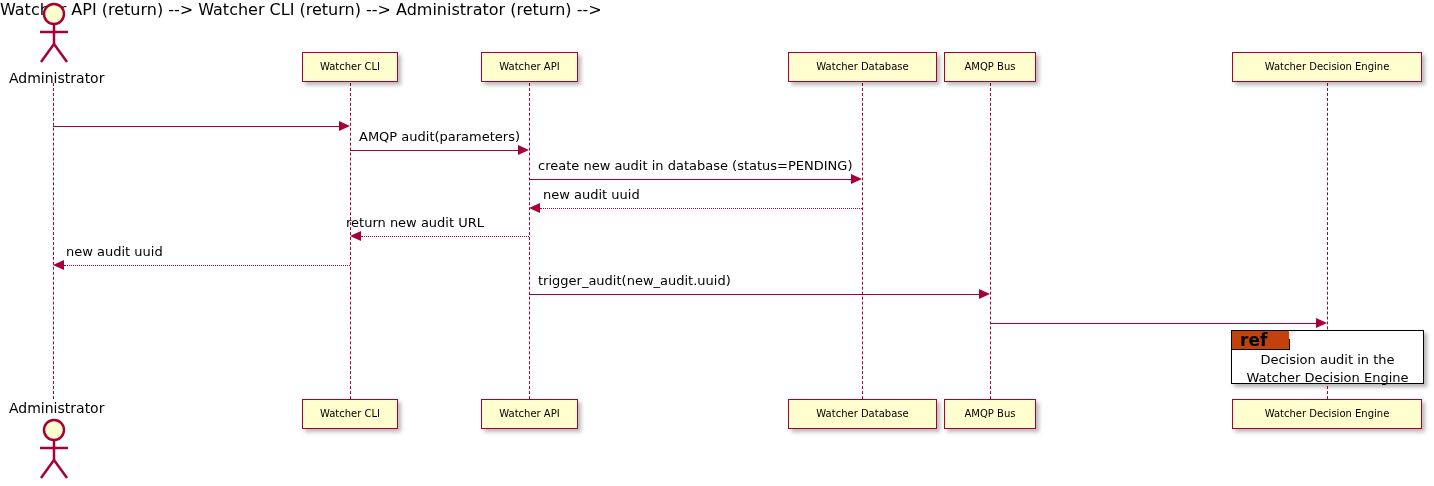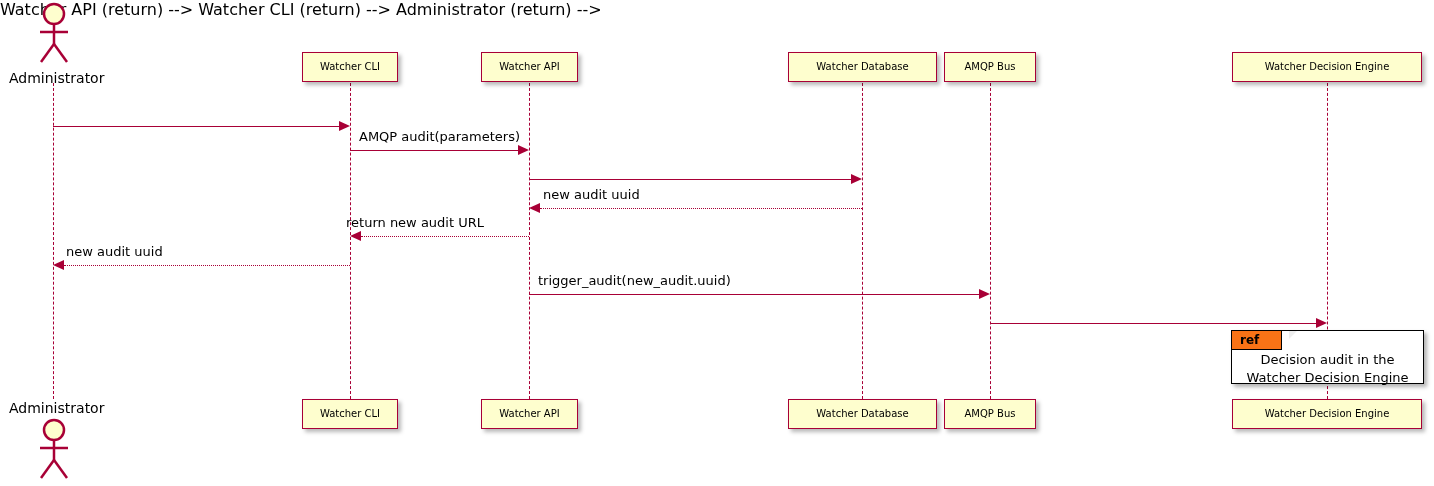--- a/index.html
+++ b/index.html
@@ -90,28 +90,28 @@
     background: #ffffff;
     border: 1.5px solid #000000;
     box-shadow: 3px 3px 4px rgba(0,0,0,0.30);
   }
   .ref-tab {
     position: absolute;
     left: 0;
     top: 0;
     height: 19px;
     box-sizing: border-box;
-    background: #f97316;
+    background: #c2410c;
     border-right: 1.5px solid #000000;
     border-bottom: 1.5px solid #000000;
     display: flex;
     align-items: center;
     padding-left: 8px;
     padding-right: 22px;
-    font-size: 12px;
+    font-size: 17px;
     font-weight: bold;
     color: #000000;
   }
   .ref-tab-corner {
     position: absolute;
     width: 0;
     height: 0;
   }
   .ref-body {
     position: absolute;
@@ -174,20 +174,21 @@
   
   <div class="msg-line" style="left:53px; top:126px; width:286px;"></div>
   <div class="arrowhead right" style="left:339px; top:121px;"></div>
 
   
   <div class="msg-label" style="left:359px; top:130px;">AMQP audit(parameters)</div>
   <div class="msg-line" style="left:350px; top:150px; width:168px;"></div>
   <div class="arrowhead right" style="left:518px; top:145px;"></div>
 
   
+  <div class="msg-label" style="left:538px; top:159px;">create new audit in database (status=PENDING)</div>
   <div class="msg-line" style="left:529px; top:179px; width:322px;"></div>
   <div class="arrowhead right" style="left:851px; top:174px;"></div>
 
    Watcher API (return) --&gt;
   <div class="msg-label" style="left:543px; top:188px;">new audit uuid</div>
   <div class="msg-line dotted" style="left:540px; top:208px; width:322px;"></div>
   <div class="arrowhead left" style="left:529px; top:203px;"></div>
 
    Watcher CLI (return) --&gt;
   <div class="msg-label" style="left:346px; top:216px;">return new audit URL</div>

